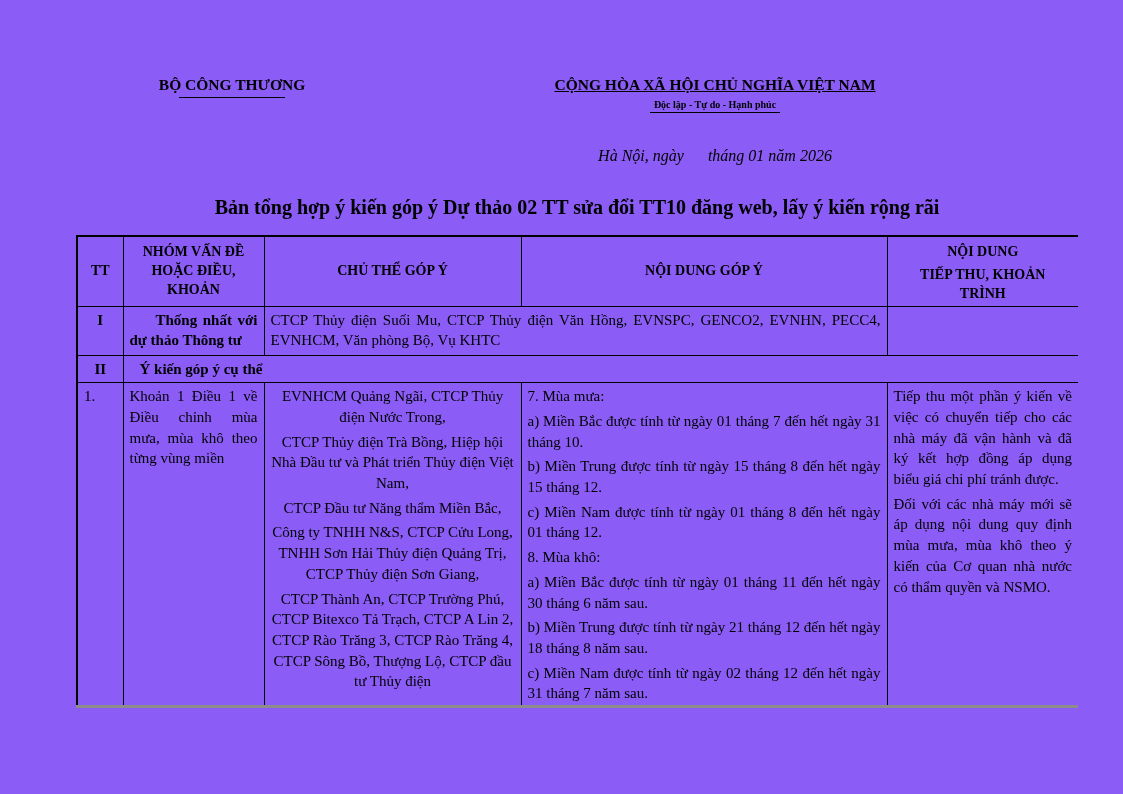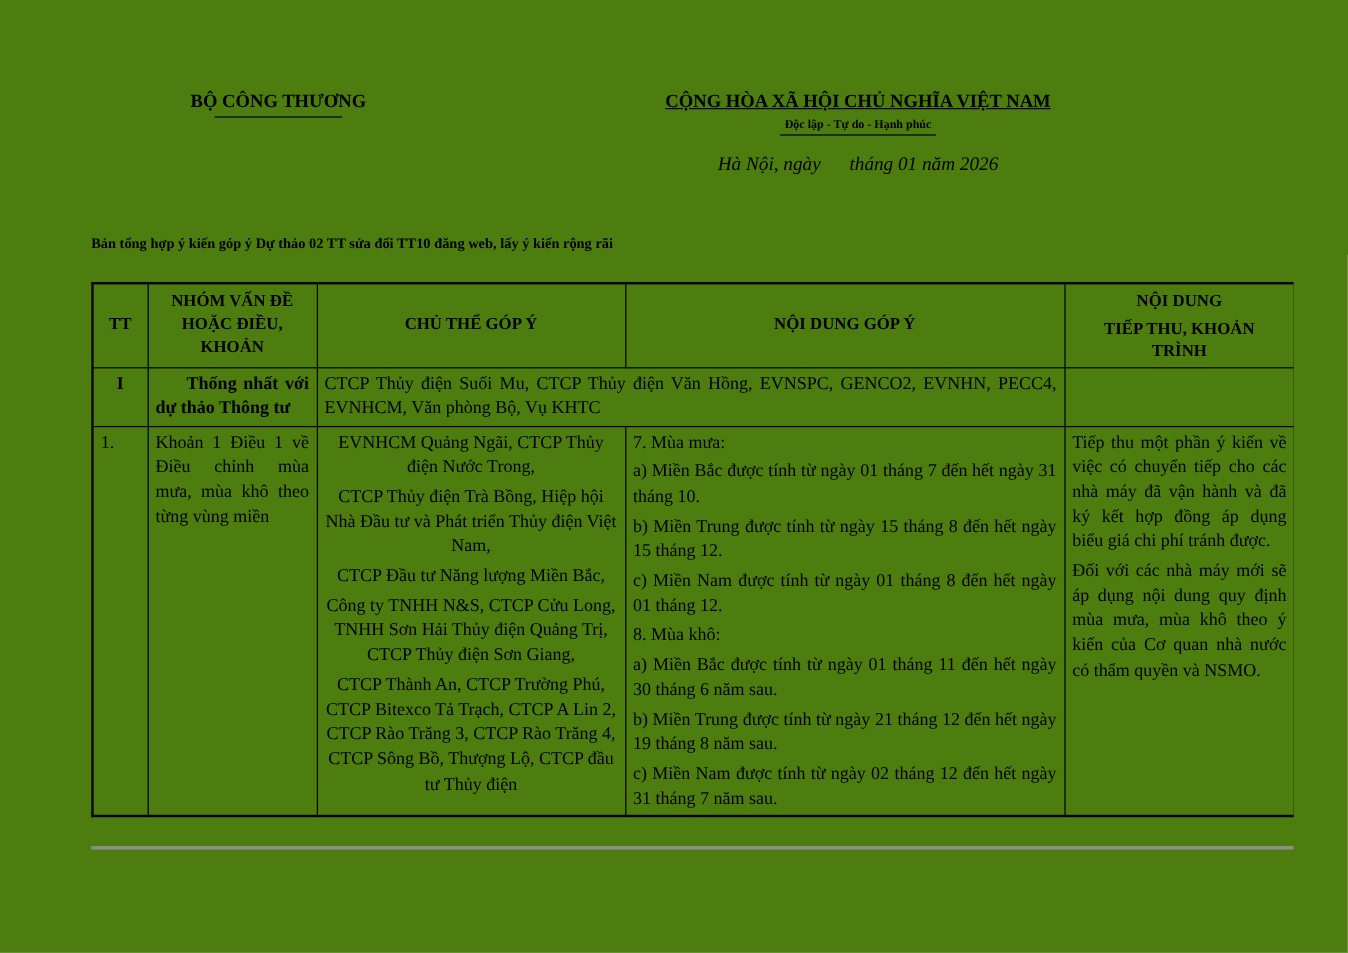--- a/index.html
+++ b/index.html
@@ -7,21 +7,21 @@
   body {
     width: 1123px; height: 794px;
     background: #ffffff;
     font-family: "Liberation Serif", "DejaVu Serif", serif;
     color: #000;
   }
   .page {
     position: relative;
     width: 1123px; height: 794px;
     overflow: hidden;
-    background: #4d7c0f;
+    background: #8b5cf6;
   }
   .content {
     position: absolute;
     left: 76px; top: 0;
     width: 1002px; height: 794px;
   }
 
   
   .org-block {
     position: absolute; left: 58px; top: 76px;
@@ -44,28 +44,28 @@
   }
   .motto-line {
     display: inline-block;
     font-weight: bold; font-size: 10px;
     margin-top: 3px; padding: 0 4px 2px 4px;
     border-bottom: 1.5px solid #000;
     white-space: nowrap;
   }
   .dateline {
     font-style: italic; font-size: 16px;
-    margin-top: 16px; white-space: pre;
+    margin-top: 34px; white-space: pre;
   }
 
   
   .doc-title {
     position: absolute; left: 0; top: 196px;
-    width: 1002px; 
-    font-weight: bold; font-size: 12px;
+    width: 1002px; text-align: center;
+    font-weight: bold; font-size: 20px;
   }
 
   
   .table-wrap {
     position: absolute; left: 0; top: 235px;
     width: 1002px; height: 473px;
     overflow: hidden;
     border-bottom: 3px solid #8c8c8c; 
   }
   table.summary {
@@ -163,39 +163,45 @@
 
         <tr class="row-agree">
           <td class="cell-center cell-bold">I</td>
           <td>
             <div class="group-agree">Thống nhất với dự thảo Thông tư</div>
           </td>
           <td colspan="2" class="cell-justify">CTCP Thủy điện Suối Mu, CTCP Thủy điện Văn Hồng, EVNSPC, GENCO2, EVNHN, PECC4, EVNHCM, Văn phòng Bộ, Vụ KHTC</td>
           <td></td>
         </tr>
 
+        <tr class="row-specific">
+          <td class="cell-center cell-bold">II</td>
+          <td colspan="4">
+            <div class="specific-label">Ý kiến góp ý cụ thể</div>
+          </td>
+        </tr>
 
         <tr>
           <td>1.</td>
           <td class="cell-justify">Khoản 1 Điều 1 về Điều chỉnh mùa mưa, mùa khô theo từng vùng miền</td>
           <td class="cell-subjects">
             <p>EVNHCM Quảng Ngãi, CTCP Thủy điện Nước Trong,</p>
             <p>CTCP Thủy điện Trà Bồng, Hiệp hội Nhà Đầu tư và Phát triển Thủy điện Việt Nam,</p>
-            <p>CTCP Đầu tư Năng lượng Miền Bắc,</p>
+            <p>CTCP Đầu tư Năng thẩm Miền Bắc,</p>
             <p>Công ty TNHH N&amp;S, CTCP Cửu Long, TNHH Sơn Hải Thủy điện Quảng Trị, CTCP Thủy điện Sơn Giang,</p>
             <p>CTCP Thành An, CTCP Trường Phú, CTCP Bitexco Tả Trạch, CTCP A Lin 2, CTCP Rào Trăng 3, CTCP Rào Trăng 4, CTCP Sông Bồ, Thượng Lộ, CTCP đầu tư Thủy điện</p>
           </td>
           <td class="cell-justify">
             <p>7. Mùa mưa:</p>
             <p>a) Miền Bắc được tính từ ngày 01 tháng 7 đến hết ngày 31 tháng 10.</p>
             <p>b) Miền Trung được tính từ ngày 15 tháng 8 đến hết ngày 15 tháng 12.</p>
             <p>c) Miền Nam được tính từ ngày 01 tháng 8 đến hết ngày 01 tháng 12.</p>
             <p>8. Mùa khô:</p>
             <p>a) Miền Bắc được tính từ ngày 01 tháng 11 đến hết ngày 30 tháng 6 năm sau.</p>
-            <p>b) Miền Trung được tính từ ngày 21 tháng 12 đến hết ngày 19 tháng 8 năm sau.</p>
+            <p>b) Miền Trung được tính từ ngày 21 tháng 12 đến hết ngày 18 tháng 8 năm sau.</p>
             <p>c) Miền Nam được tính từ ngày 02 tháng 12 đến hết ngày 31 tháng 7 năm sau.</p>
           </td>
           <td class="cell-justify">
             <p>Tiếp thu một phần ý kiến về việc có chuyển tiếp cho các nhà máy đã vận hành và đã ký kết hợp đồng áp dụng biểu giá chi phí tránh được.</p>
             <p>Đối với các nhà máy mới sẽ áp dụng nội dung quy định mùa mưa, mùa khô theo ý kiến của Cơ quan nhà nước có thẩm quyền và NSMO.</p>
           </td>
         </tr>
       </tbody>
         </table>
     </div>

